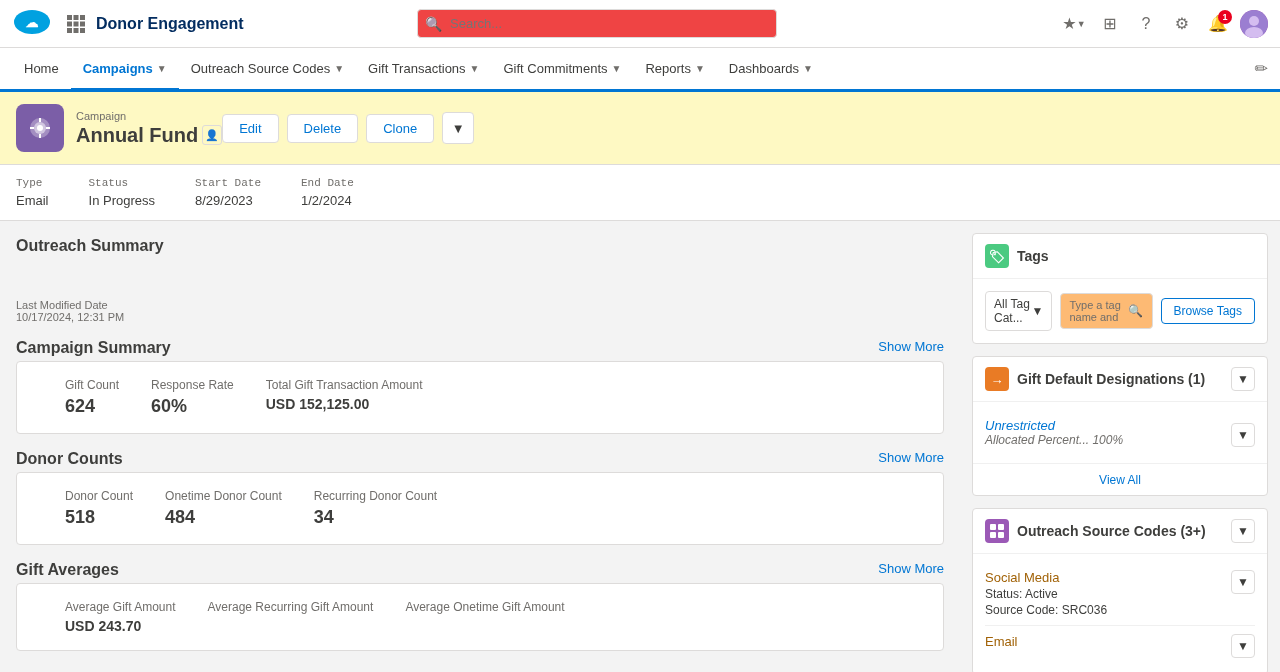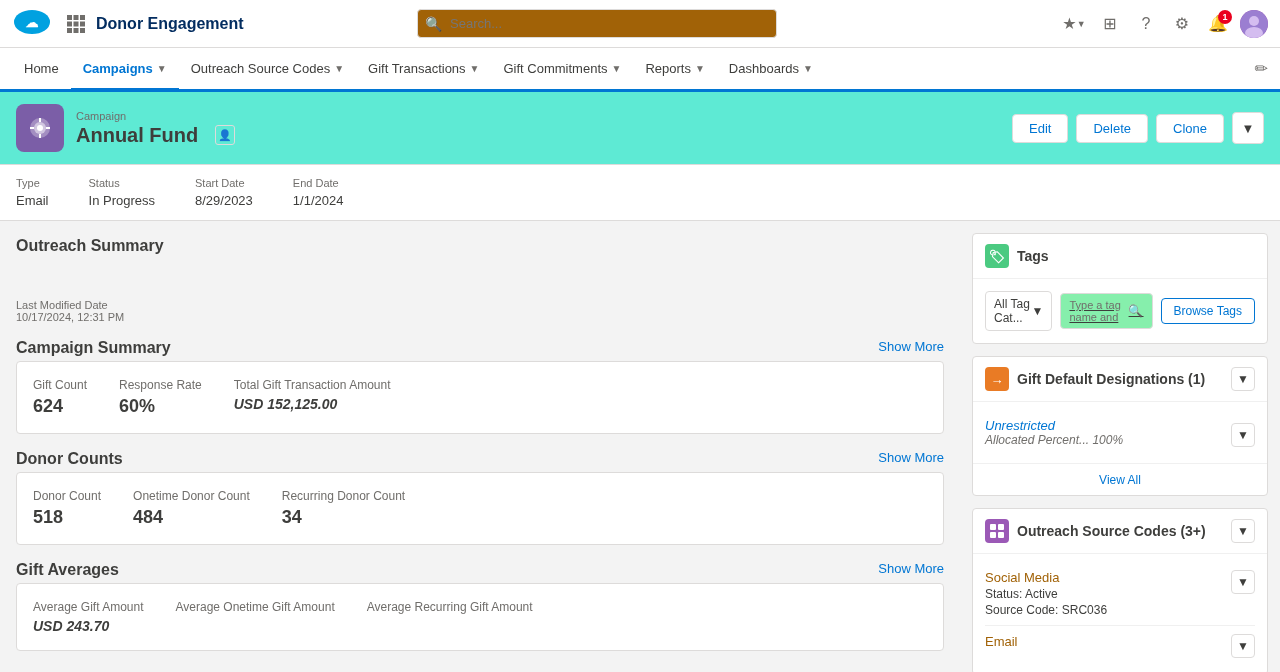--- a/index.html
+++ b/index.html
@@ -42,21 +42,21 @@
       max-width: 360px;
       margin: 0 auto;
       position: relative;
     }
     .search-bar input {
       width: 100%;
       padding: 6px 12px 6px 32px;
       border: 1px solid #dddbda;
       border-radius: 4px;
       font-size: 13px;
-      background: #a16207;
+      background: #ef4444;
       outline: none;
     }
     .search-icon-wrap {
       position: absolute;
       left: 8px;
       top: 50%;
       transform: translateY(-50%);
       color: #706e6b;
       font-size: 14px;
     }
@@ -143,26 +143,25 @@
     }
     .edit-icon-nav {
       margin-left: auto;
       color: #706e6b;
       cursor: pointer;
       font-size: 16px;
     }
 
     
     .page-header {
-      background: #5eead4;
+      background: #fef9c3;
       padding: 12px 16px;
       border-bottom: 1px solid #dddbda;
       display: flex;
       align-items: center;
-      justify-content: space-between;
     }
     .page-header-left {
       display: flex;
       align-items: center;
       gap: 12px;
     }
     .campaign-icon {
       width: 48px;
       height: 48px;
       border-radius: 8px;
@@ -175,21 +174,21 @@
       font-size: 11px;
       color: #706e6b;
       margin-bottom: 2px;
     }
     .page-header-info .page-title {
       font-size: 20px;
       font-weight: 700;
       color: #3e3e3c;
       display: flex;
       align-items: center;
-      gap: 17px;
+      gap: 4px;
     }
     .person-icon {
       width: 20px;
       height: 20px;
       border: 1px solid #dddbda;
       border-radius: 3px;
       display: flex;
       align-items: center;
       justify-content: center;
       font-size: 11px;
@@ -226,21 +225,21 @@
 
     
     .record-fields {
       background: #fff;
       padding: 12px 16px;
       display: flex;
       gap: 40px;
       border-bottom: 1px solid #dddbda;
     }
     .field-group { display: flex; flex-direction: column; gap: 4px; }
-    .field-label { font-size: 11px; color: #706e6b; }
+    .field-label { font-size: 11px; color: #706e6b; font-family: Liberation Mono, monospace; }
     .field-value { font-size: 13px; color: #3e3e3c; font-weight: 400; }
 
     
     .content-area {
       display: flex;
       gap: 0;
       height: calc(672px - 48px - 44px - 74px - 37px);
       overflow: hidden;
     }
     .main-panel {
@@ -275,25 +274,26 @@
     .summary-card {
       background: #fff;
       border: 1px solid #dddbda;
       border-radius: 4px;
       padding: 16px;
       margin-bottom: 16px;
     }
     .summary-card-inner {
       display: flex;
       gap: 32px;
+      margin-left: 32px;
     }
     .stat-item { display: flex; flex-direction: column; gap: 4px; }
     .stat-label { font-size: 12px; color: #706e6b; }
     .stat-value { font-size: 18px; font-weight: 700; color: #3e3e3c; }
-    .stat-value-small { font-size: 14px; font-weight: 700; color: #3e3e3c; font-style: italic; }
+    .stat-value-small { font-size: 14px; font-weight: 700; color: #3e3e3c; }
 
     
     .section-block { margin-bottom: 16px; }
 
     
     .sidebar-card {
       background: #fff;
       border: 1px solid #dddbda;
       border-radius: 4px;
       overflow: hidden;
@@ -340,25 +340,24 @@
       align-items: center;
       justify-content: space-between;
       cursor: pointer;
     }
     .tag-input {
       flex: 1.5;
       border: 1px solid #dddbda;
       border-radius: 4px;
       padding: 5px 8px;
       font-size: 12px;
-      background: #86efac;
+      background: #fdba74;
       display: flex;
       align-items: center;
       gap: 4px;
-      text-decoration: underline;
     }
     .browse-tags-btn {
       padding: 5px 12px;
       border: 1px solid #0176d3;
       border-radius: 4px;
       background: #fff;
       color: #0176d3;
       font-size: 12px;
       cursor: pointer;
       white-space: nowrap;
@@ -531,21 +530,21 @@
   <div class="field-group">
     <span class="field-label">Status</span>
     <span class="field-value">In Progress</span>
   </div>
   <div class="field-group">
     <span class="field-label">Start Date</span>
     <span class="field-value">8/29/2023</span>
   </div>
   <div class="field-group">
     <span class="field-label">End Date</span>
-    <span class="field-value">1/1/2024</span>
+    <span class="field-value">1/2/2024</span>
   </div>
 </div>
 
 <div class="content-area">
 
   <div class="main-panel">
 
     <div class="section-block">
       <div class="section-header">
         <span class="section-title">Outreach Summary</span>
@@ -607,25 +606,25 @@
         <span class="section-title">Gift Averages</span>
         <span class="show-more">Show More</span>
       </div>
       <div class="summary-card">
         <div class="summary-card-inner">
           <div class="stat-item">
             <span class="stat-label">Average Gift Amount</span>
             <span class="stat-value-small">USD 243.70</span>
           </div>
           <div class="stat-item">
+            <span class="stat-label">Average Recurring Gift Amount</span>
+            <span class="stat-value-small"></span>
+          </div>
+          <div class="stat-item">
             <span class="stat-label">Average Onetime Gift Amount</span>
-            <span class="stat-value-small"></span>
-          </div>
-          <div class="stat-item">
-            <span class="stat-label">Average Recurring Gift Amount</span>
             <span class="stat-value-small"></span>
           </div>
         </div>
       </div>
     </div>
 
   </div>
 
   <div class="sidebar-panel">
 

